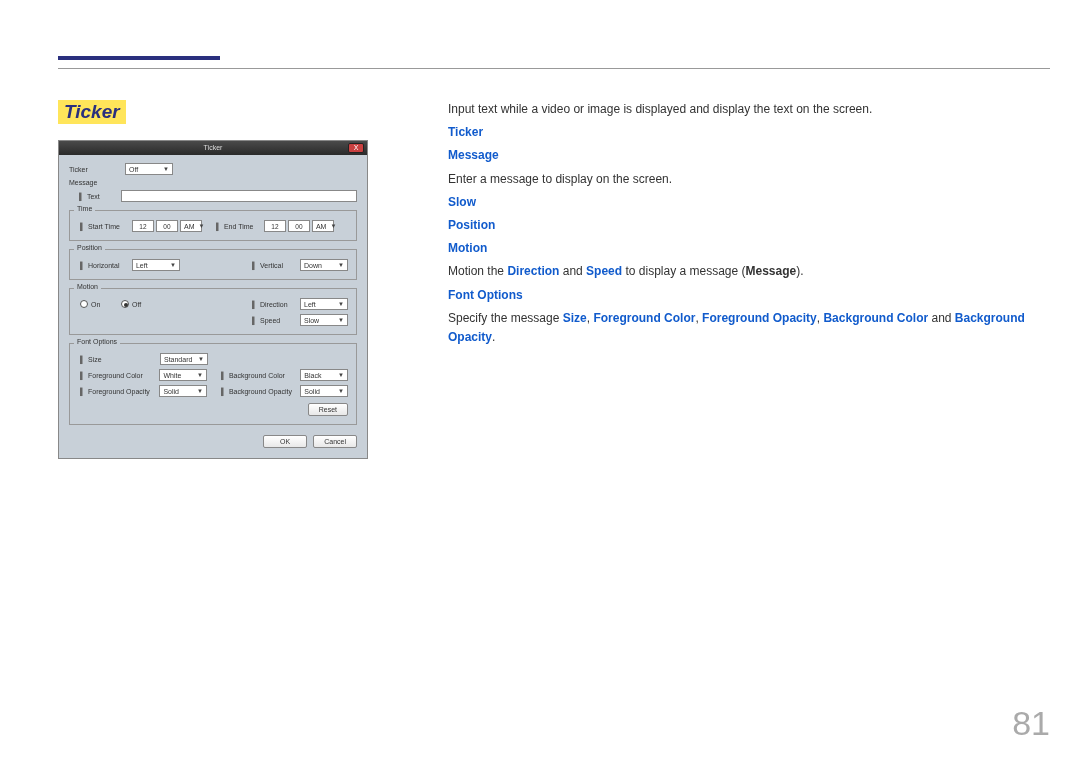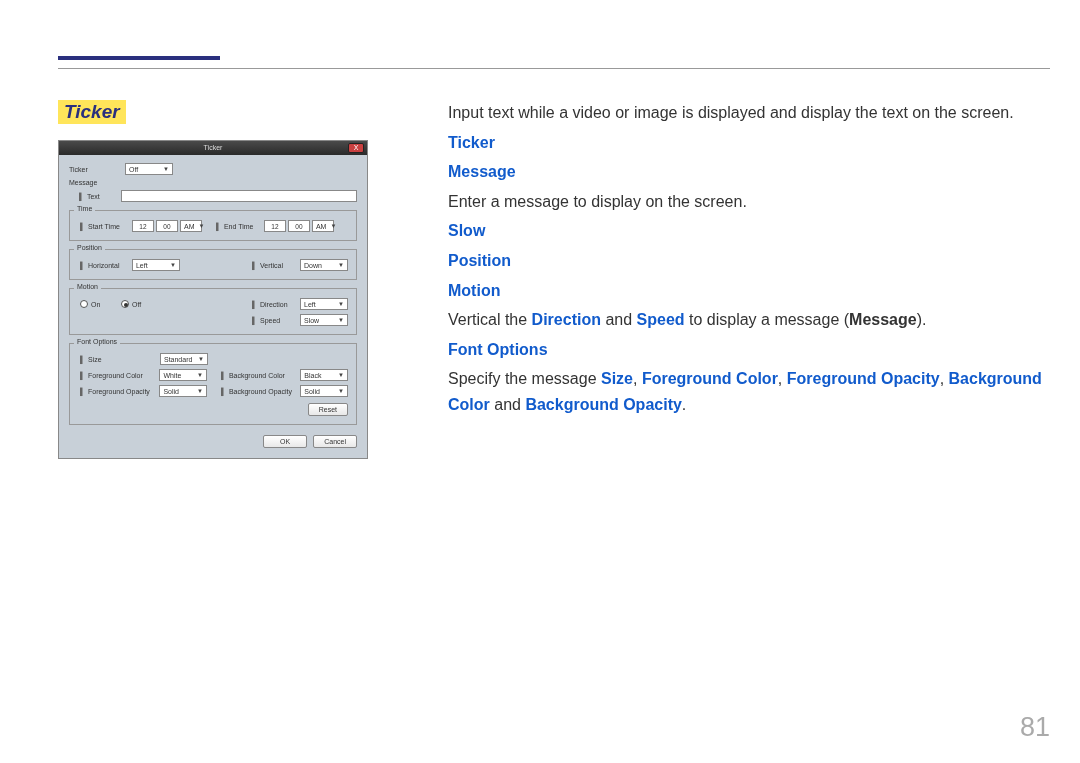--- a/index.html
+++ b/index.html
@@ -117,32 +117,32 @@
   }
   .dialog-footer {
     display:flex; justify-content:flex-end; gap:6px; margin-top:10px;
   }
   .reset-row { display:flex; justify-content:flex-end; margin-top:6px; }
   .right-col {
     position:absolute;
     top: 100px;
     left: 448px;
     right: 30px;
-    font-size: 16px;
+    font-size: 12px;
     line-height: 1.6;
     color: #333;
   }
   .right-col p { margin-bottom: 4px; }
   .hd { color:#115bcc; font-weight:bold; margin-top:4px; margin-bottom:2px; }
   .bt { color:#115bcc; font-weight:bold; }
   .b { font-weight:bold; }
   .bullet { margin-left:14px; }
   .page-no {
     position:absolute; bottom:20px; right:30px;
-    font-size:27px; color:#aaa; font-weight:300;
+    font-size:34px; color:#aaa; font-weight:300;
   }
   .grow { flex:1; }
   .gap { width:14px; }
 </style>
 </head>
 <body>
 
 <div class="top-bar"></div>
 <div class="top-rule"></div>
 <div class="page-title">Ticker</div>
@@ -297,19 +297,19 @@
   <p class="hd">Ticker</p>
 
   <p class="hd">Message</p>
   <p>Enter a message to display on the screen.</p>
 
   <p class="hd">Slow</p>
 
   <p class="hd">Position</p>
 
   <p class="hd">Motion</p>
-  <p><span>Vertical the </span><span class="bt">Direction</span><span> and </span><span class="bt">Speed</span><span> to display a message (</span><span class="b">Message</span><span>).</span></p>
+  <p><span>Motion the </span><span class="bt">Direction</span><span> and </span><span class="bt">Speed</span><span> to display a message (</span><span class="b">Message</span><span>).</span></p>
 
   <p class="hd">Font Options</p>
   <p><span>Specify the message </span><span class="bt">Size</span><span>, </span><span class="bt">Foreground Color</span><span>, </span><span class="bt">Foreground Opacity</span><span>, </span><span class="bt">Background Color</span><span> and </span><span class="bt">Background Opacity</span><span>.</span></p>
 </div>
 
 <div class="page-no">81</div>
 
 </body></html>

